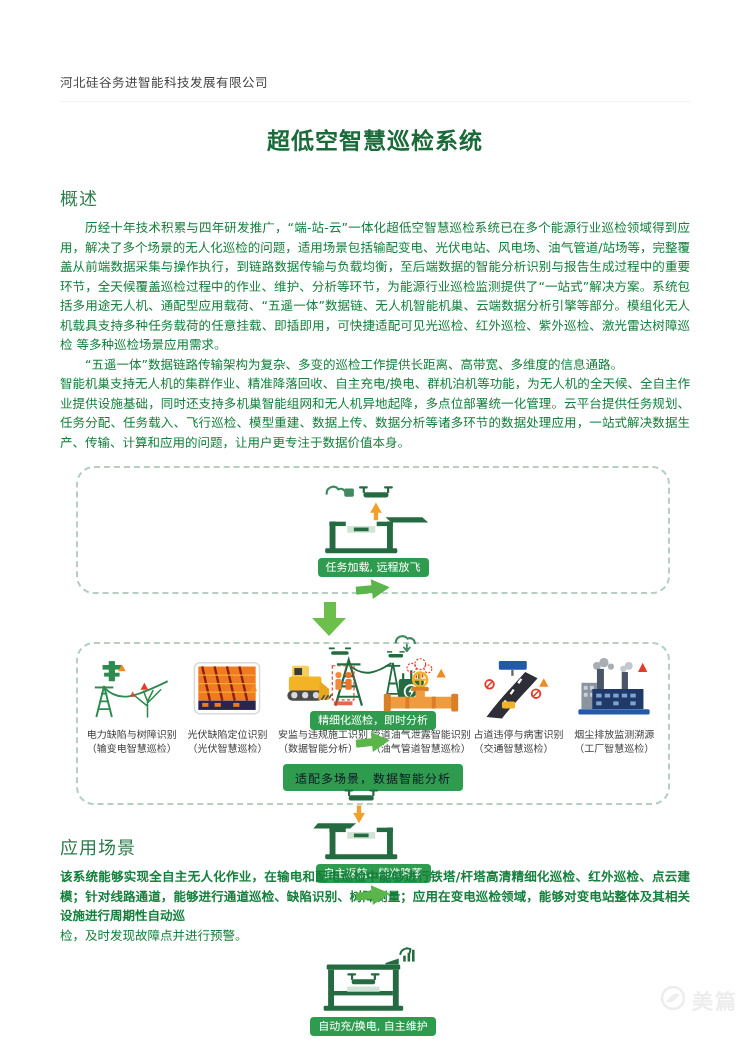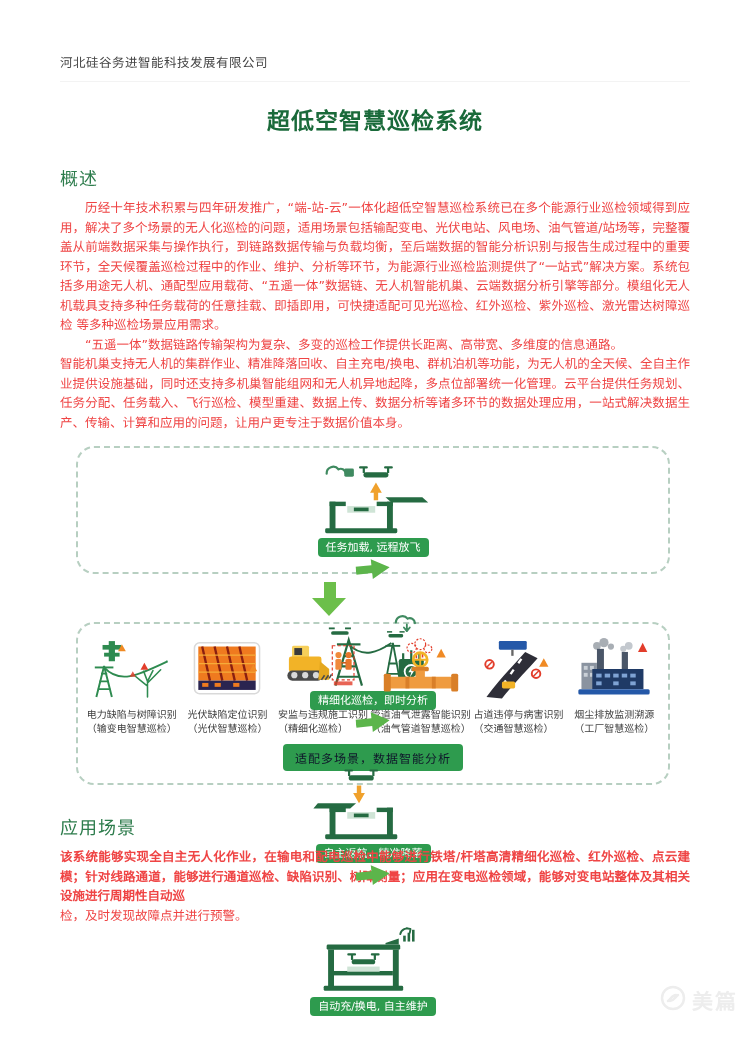--- a/index.html
+++ b/index.html
@@ -1,28 +1,28 @@
 <!DOCTYPE html>
 <html lang="zh-CN"><head>
 <meta charset="utf-8">
 <style>
   html,body{margin:0;padding:0;background:#ffffff;}
   body{font-family:"DejaVu Sans","Liberation Sans",sans-serif;}
   .page{position:relative;width:750px;height:1061px;background:#ffffff;overflow:hidden;}
   .content{padding:0 60px;}
 
-  .doc-header{padding-top:52px;}
+  .doc-header{padding-top:72px;}
   .company{font-size:12.5px;color:#444;letter-spacing:.5px;padding-bottom:10px;border-bottom:1px solid #f3f3f3;}
 
   .doc-title{margin-top:20px;text-align:center;font-size:23px;font-weight:bold;color:#1a6a3a;letter-spacing:1px;}
 
   h2.sec{font-size:18px;font-weight:500;color:#2d7c4c;margin:28px 0 8px 0;letter-spacing:1px;}
   h2.sec.first{}
 
-  p.body-text{font-size:12.5px;line-height:19.5px;color:#ef4444;text-align:justify;margin:0;}
+  p.body-text{font-size:12.5px;line-height:19.5px;color:#15803d;text-align:justify;margin:0;}
   p.indent{text-indent:2em;}
 
   .dash-box{width:594px;margin-left:16px;border:2px dashed #b7cfc1;border-radius:18px;box-sizing:border-box;background:#fff;flex-direction:column;}
 
   
   .flow-box{margin-top:14px;height:128px;padding:10px 14px 8px 14px;display:flex;align-items:stretch;justify-content:space-between;}
   .station{display:flex;flex-direction:column;align-items:center;justify-content:space-between;}
   .station .icon-wrap{height:80px;display:flex;align-items:center;justify-content:center;}
   .pill{background:#2e9b4e;color:#fff;font-size:11px;line-height:1;padding:4px 8px;border-radius:4px;white-space:nowrap;}
   .flow-arrow{align-self:center;margin-bottom:26px;transform:rotate(-6deg);}
@@ -285,21 +285,21 @@
                   <circle cx="41" cy="48" r="4"></circle>
                 </g>
               <path d="M46 30l12 10v14h-14z" fill="#e5a81f"></path>
               <g stroke="#4a4a4a" stroke-width="2">
                   <path d="M48 54l4-6M53 54l4-6M58 52l3-5"></path>
                 </g>
             </svg>
           </div>
           <div class="scene-label">
             <div>安监与违规施工识别</div>
-            <div>（精细化巡检）</div>
+            <div>（数据智能分析）</div>
           </div>
         </div>
 
         <div class="scene">
           <div class="icon-wrap">
             <svg width="92" height="62" viewBox="0 0 100 80">
               <g stroke="#e23d2b" fill="none" stroke-width="1.5" stroke-dasharray="2.5 2">
                 <circle cx="38" cy="13" r="6"></circle>
                   <circle cx="49" cy="8" r="7"></circle>
                   <circle cx="59" cy="14" r="5"></circle>

